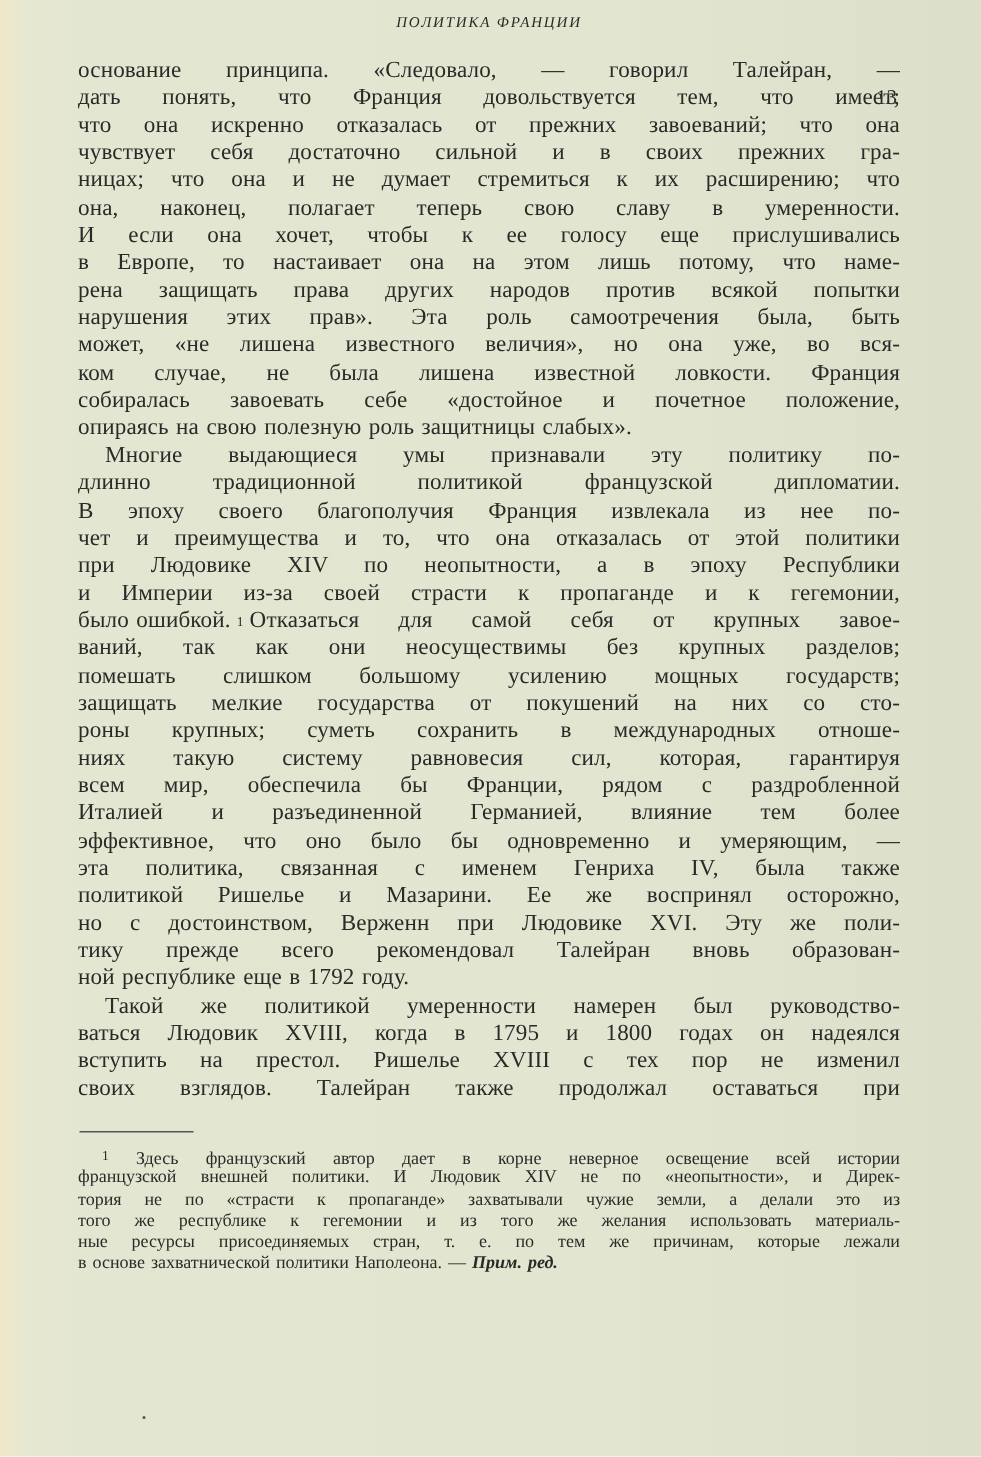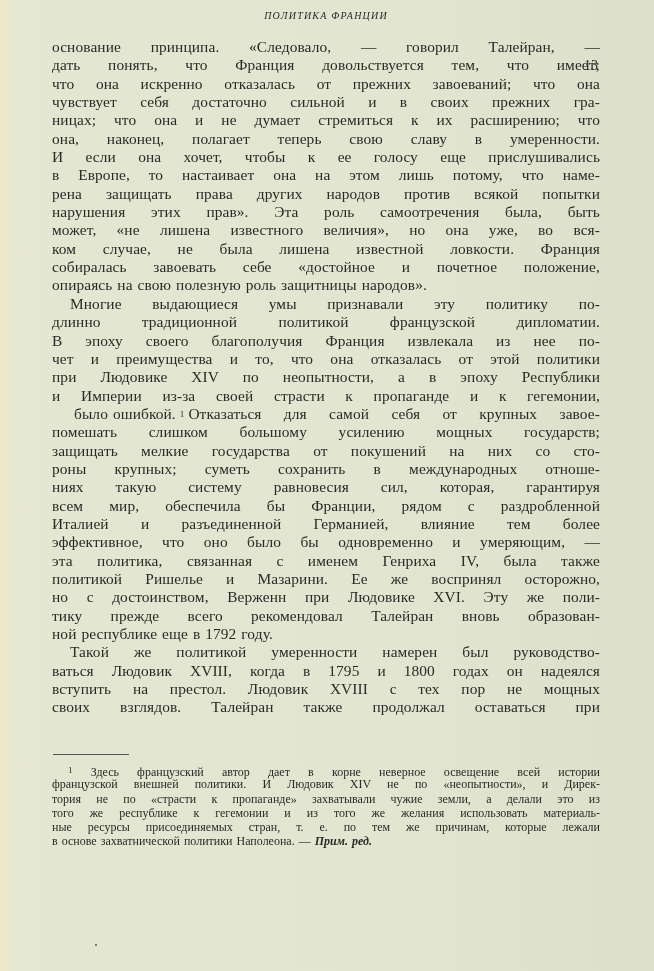--- a/index.html
+++ b/index.html
@@ -59,47 +59,48 @@
     <div class="line">чувствует себя достаточно сильной и в своих прежних гра-</div>
     <div class="line">ницах; что она и не думает стремиться к их расширению; что</div>
     <div class="line">она, наконец, полагает теперь свою славу в умеренности.</div>
     <div class="line">И если она хочет, чтобы к ее голосу еще прислушивались</div>
     <div class="line">в Европе, то настаивает она на этом лишь потому, что наме-</div>
     <div class="line">рена защищать права других народов против всякой попытки</div>
     <div class="line">нарушения этих прав». Эта роль самоотречения была, быть</div>
     <div class="line">может, «не лишена известного величия», но она уже, во вся-</div>
     <div class="line">ком случае, не была лишена известной ловкости. Франция</div>
     <div class="line">собиралась завоевать себе «достойное и почетное положение,</div>
-    <div class="line last">опираясь на свою полезную роль защитницы народов».</div>
+    <div class="line last">опираясь на свою полезную роль защитницы слабых».</div>
     <div class="line indent">Многие выдающиеся умы признавали эту политику по-</div>
     <div class="line">длинно традиционной политикой французской дипломатии.</div>
     <div class="line">В эпоху своего благополучия Франция извлекала из нее по-</div>
     <div class="line">чет и преимущества и то, что она отказалась от этой политики</div>
     <div class="line">при Людовике XIV по неопытности, а в эпоху Республики</div>
     <div class="line">и Империи из-за своей страсти к пропаганде и к гегемонии,</div>
-    <div class="line" style="display:flex;justify-content:space-between;text-align-last:auto;margin-left:22px;">
+    <div class="line" style="display:flex;justify-content:space-between;text-align-last:auto;">
       <span>было ошибкой.</span>
       <span class="fnmark" style="margin:0 4px 0 4px;">1</span>
       <span style="flex:1;text-align:justify;text-align-last:justify;">Отказаться для самой себя от крупных завое-</span>
     </div>
+    <div class="line">ваний, так как они неосуществимы без крупных разделов;</div>
     <div class="line">помешать слишком большому усилению мощных государств;</div>
     <div class="line">защищать мелкие государства от покушений на них со сто-</div>
     <div class="line">роны крупных; суметь сохранить в международных отноше-</div>
     <div class="line">ниях такую систему равновесия сил, которая, гарантируя</div>
     <div class="line">всем мир, обеспечила бы Франции, рядом с раздробленной</div>
     <div class="line">Италией и разъединенной Германией, влияние тем более</div>
     <div class="line">эффективное, что оно было бы одновременно и умеряющим, —</div>
     <div class="line">эта политика, связанная с именем Генриха IV, была также</div>
     <div class="line">политикой Ришелье и Мазарини. Ее же воспринял осторожно,</div>
     <div class="line">но с достоинством, Верженн при Людовике XVI. Эту же поли-</div>
     <div class="line">тику прежде всего рекомендовал Талейран вновь образован-</div>
     <div class="line last">ной республике еще в 1792 году.</div>
     <div class="line indent">Такой же политикой умеренности намерен был руководство-</div>
     <div class="line">ваться Людовик XVIII, когда в 1795 и 1800 годах он надеялся</div>
-    <div class="line">вступить на престол. Людовик XVIII с тех пор не мощных</div>
+    <div class="line">вступить на престол. Ришелье XVIII с тех пор не изменил</div>
     <div class="line">своих взглядов. Талейран также продолжал оставаться при</div>
   </div>
 
   <div class="footnote-rule"></div>
 
   <div class="footnotes">
     <div class="fline indent">
       <span class="fnmark">1</span>
       <span>Здесь французский автор дает в корне неверное освещение всей истории</span>
     </div>

